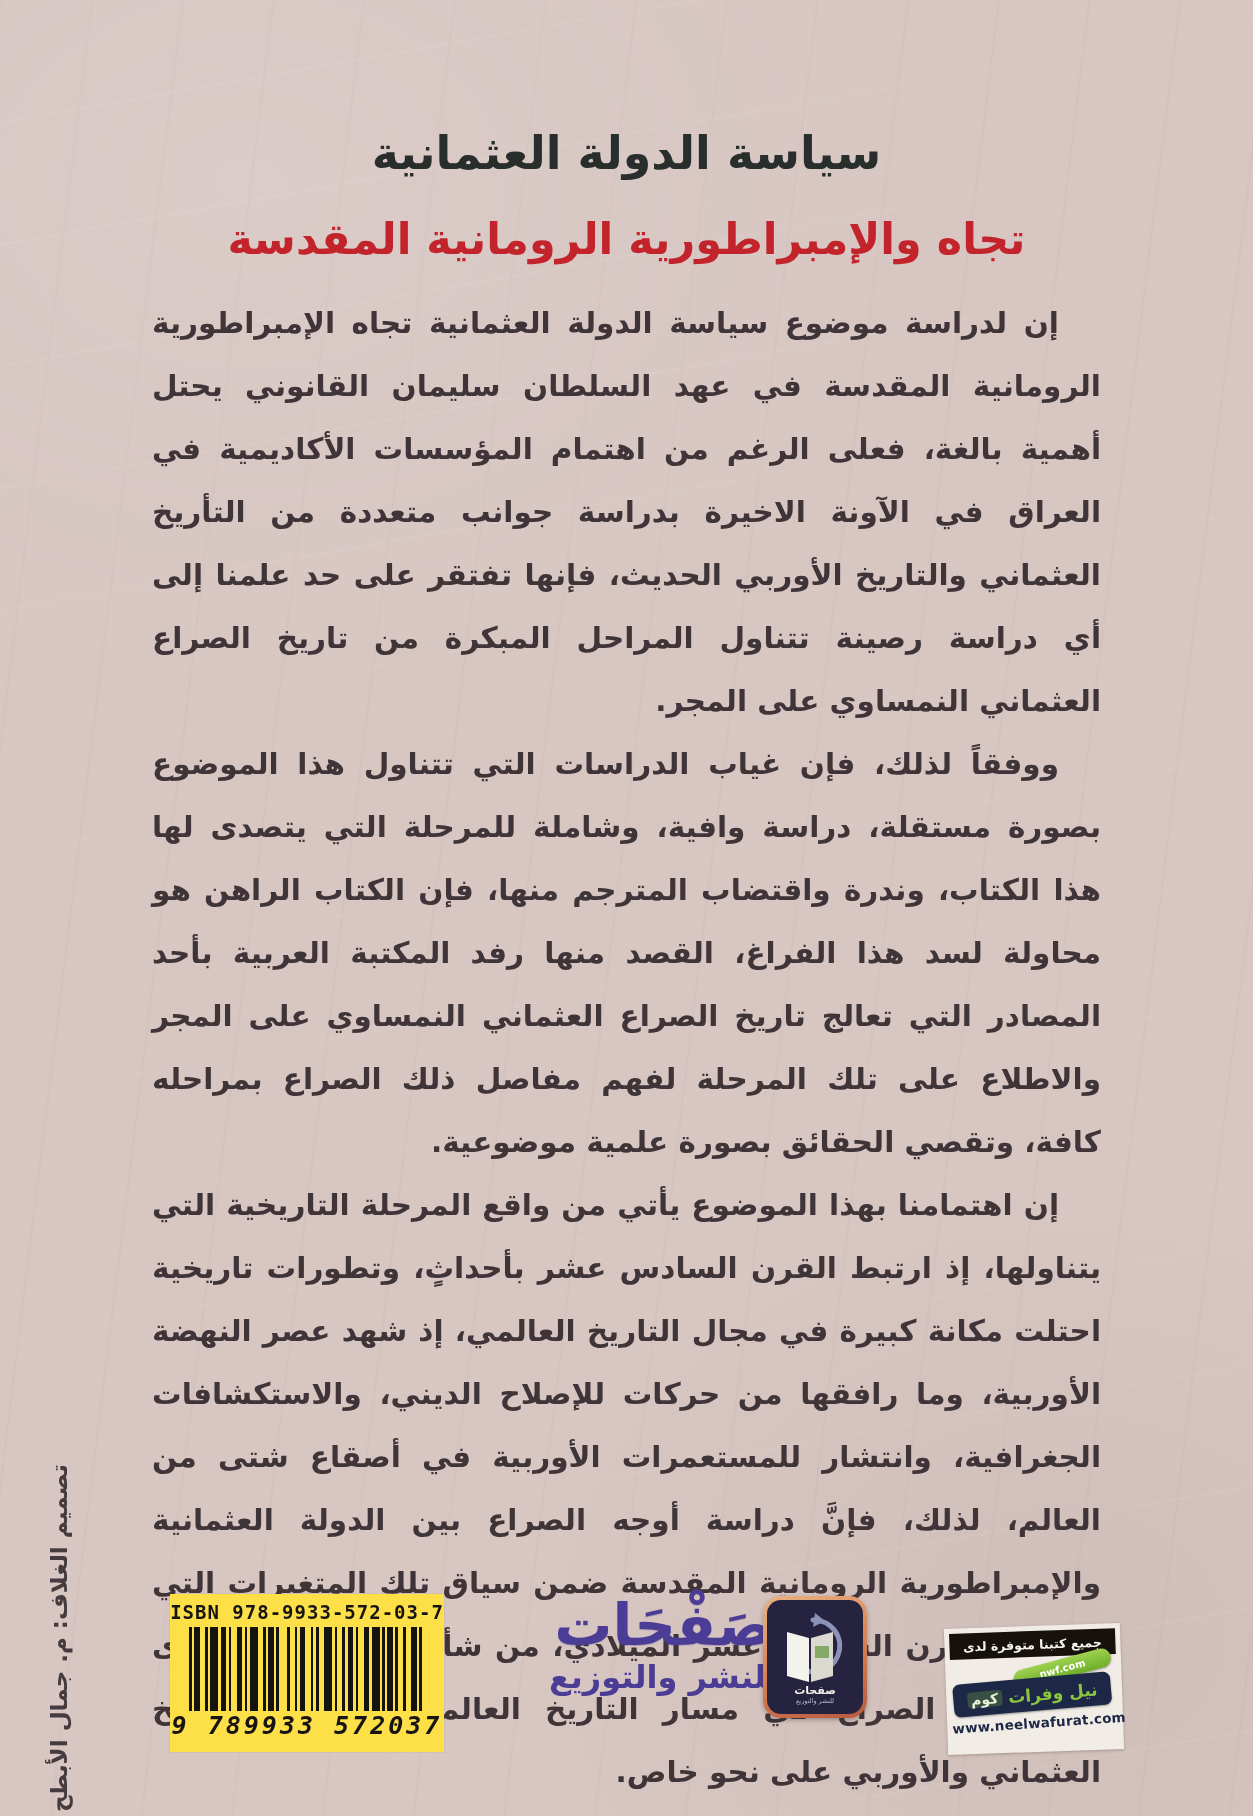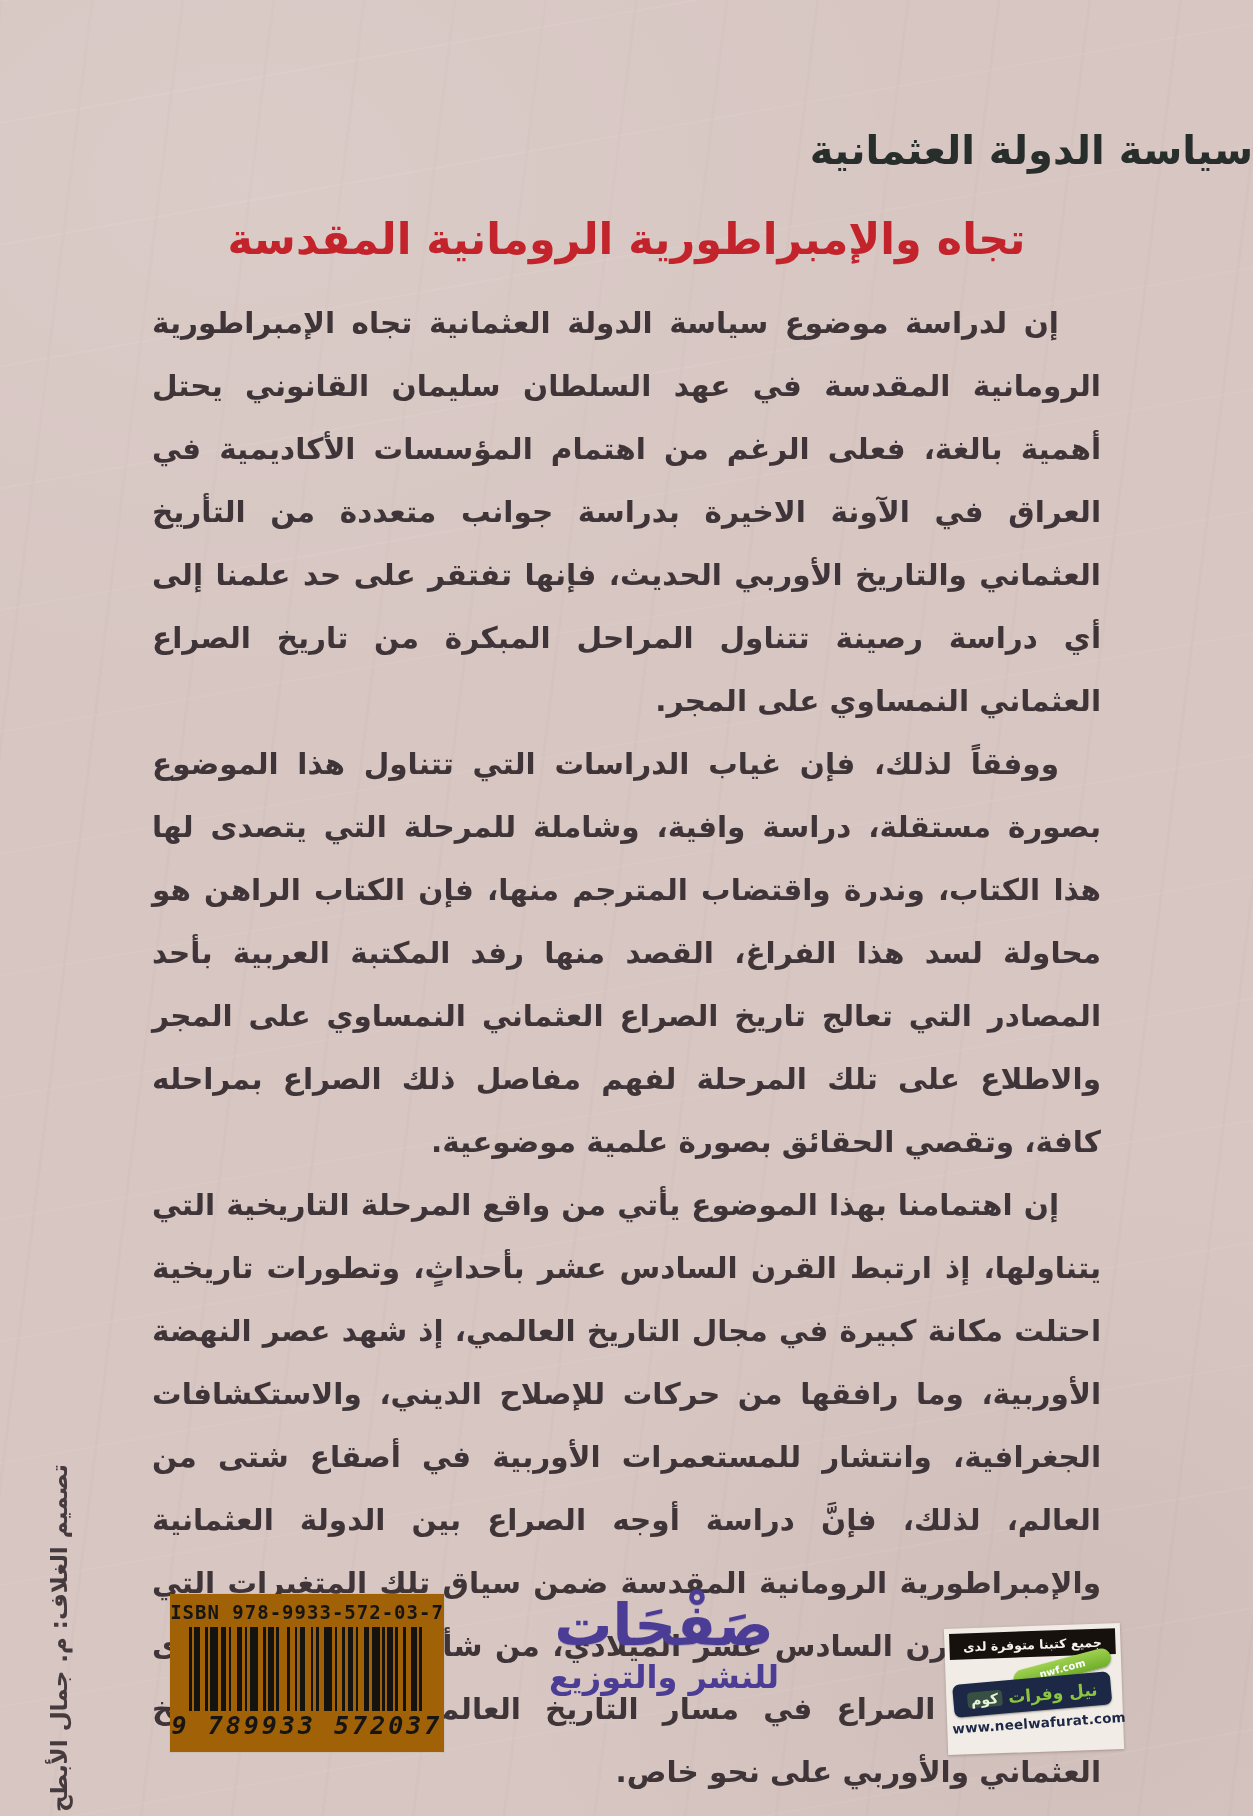--- a/index.html
+++ b/index.html
@@ -14,21 +14,21 @@
     background:
       repeating-linear-gradient(97deg, rgba(150,110,105,0.035) 0 3px, rgba(0,0,0,0) 3px 90px),
       repeating-linear-gradient(170deg, rgba(255,255,255,0.05) 0 2px, rgba(0,0,0,0) 2px 120px),
       radial-gradient(1200px 900px at 20% 10%, rgba(255,255,255,0.10), rgba(0,0,0,0) 60%),
       radial-gradient(1000px 800px at 85% 90%, rgba(120,90,85,0.08), rgba(0,0,0,0) 55%);
   }
   .cover{position:absolute;inset:0;}
 
   .title{
     position:absolute;top:128px;left:0;right:0;
-    font-size:40px;font-weight:800;
+    text-align:center;font-size:46px;font-weight:800;
     color:#272e2c;letter-spacing:-1px;line-height:1.1;
   }
   .subtitle{
     position:absolute;top:216px;left:0;right:0;
     text-align:center;font-size:43px;font-weight:800;
     color:#c3242c;line-height:1.1;
   }
 
   .body-text{
     position:absolute;top:292px;right:152px;left:152px;
@@ -41,21 +41,21 @@
   .spine-credit{
     position:absolute;left:46px;top:1812px;
     transform:rotate(-90deg);transform-origin:left top;
     white-space:nowrap;direction:rtl;
     font-size:23px;font-weight:700;color:#453a3e;
   }
 
   
   .barcode-box{
     position:absolute;left:170px;top:1594px;width:274px;height:158px;
-    background:#a16207;box-shadow:0 0 0 1px rgba(0,0,0,0.04);
+    background:#fde047;box-shadow:0 0 0 1px rgba(0,0,0,0.04);
     display:flex;flex-direction:column;align-items:center;
   }
   .isbn-label{
     margin-top:7px;font-family:"DejaVu Sans Mono","Liberation Mono",monospace;
     font-size:19px;font-weight:700;color:#171513;letter-spacing:1px;direction:ltr;
   }
   .bars{
     margin-top:4px;height:84px;width:236px;
     display:flex;align-items:stretch;direction:ltr;
   }
@@ -209,20 +209,38 @@
         <div class="s" style="width: 2.65169px;"></div>
       </div>
     <div class="barcode-digits">9 789933 572037</div>
   </div>
 
   <div class="pub-block">
     <div class="pub-name">صَفْحَات</div>
     <div class="pub-tagline">للنشر والتوزيع</div>
   </div>
 
+  <div class="book-logo-frame">
+    <div class="book-logo">
+      <svg width="80" height="98" viewBox="0 0 80 98">
+        <g>
+          <path d="M38 12 A26 26 0 1 1 20 56" fill="none" stroke="#8b94b8" stroke-width="5" stroke-linecap="round"></path>
+          <path d="M40 5 l10 8 -12 6 z" fill="#8b94b8"></path>
+          <path d="M14 60 l12 -4 -2 12 z" fill="#8b94b8"></path>
+        </g>
+        <g>
+          <path d="M12 24 L34 30 L34 74 L12 68 Z" fill="#f4f2ec"></path>
+          <path d="M58 24 L36 30 L36 74 L58 68 Z" fill="#dcd9d0"></path>
+          <rect x="40" y="38" width="14" height="12" fill="#7aa45a" opacity="0.9"></rect>
+        </g>
+        <text x="40" y="86" text-anchor="middle" font-size="11" font-weight="bold" fill="#f1efe8">صفحات</text>
+        <text x="40" y="95" text-anchor="middle" font-size="6.5" fill="#b9b6cf">للنشر والتوزيع</text>
+      </svg>
+    </div>
+  </div>
 
 
   <div class="nwf-badge">
     <div class="nwf-top">جميع كتبنا متوفرة لدى</div>
     <div class="nwf-mid">
       <div class="nwf-green-bar">nwf.com</div>
       <div class="nwf-navy-box">
         <span class="nwf-brand">نيل وفرات</span>
         <span class="nwf-brand-suffix">كوم</span>
       </div>

